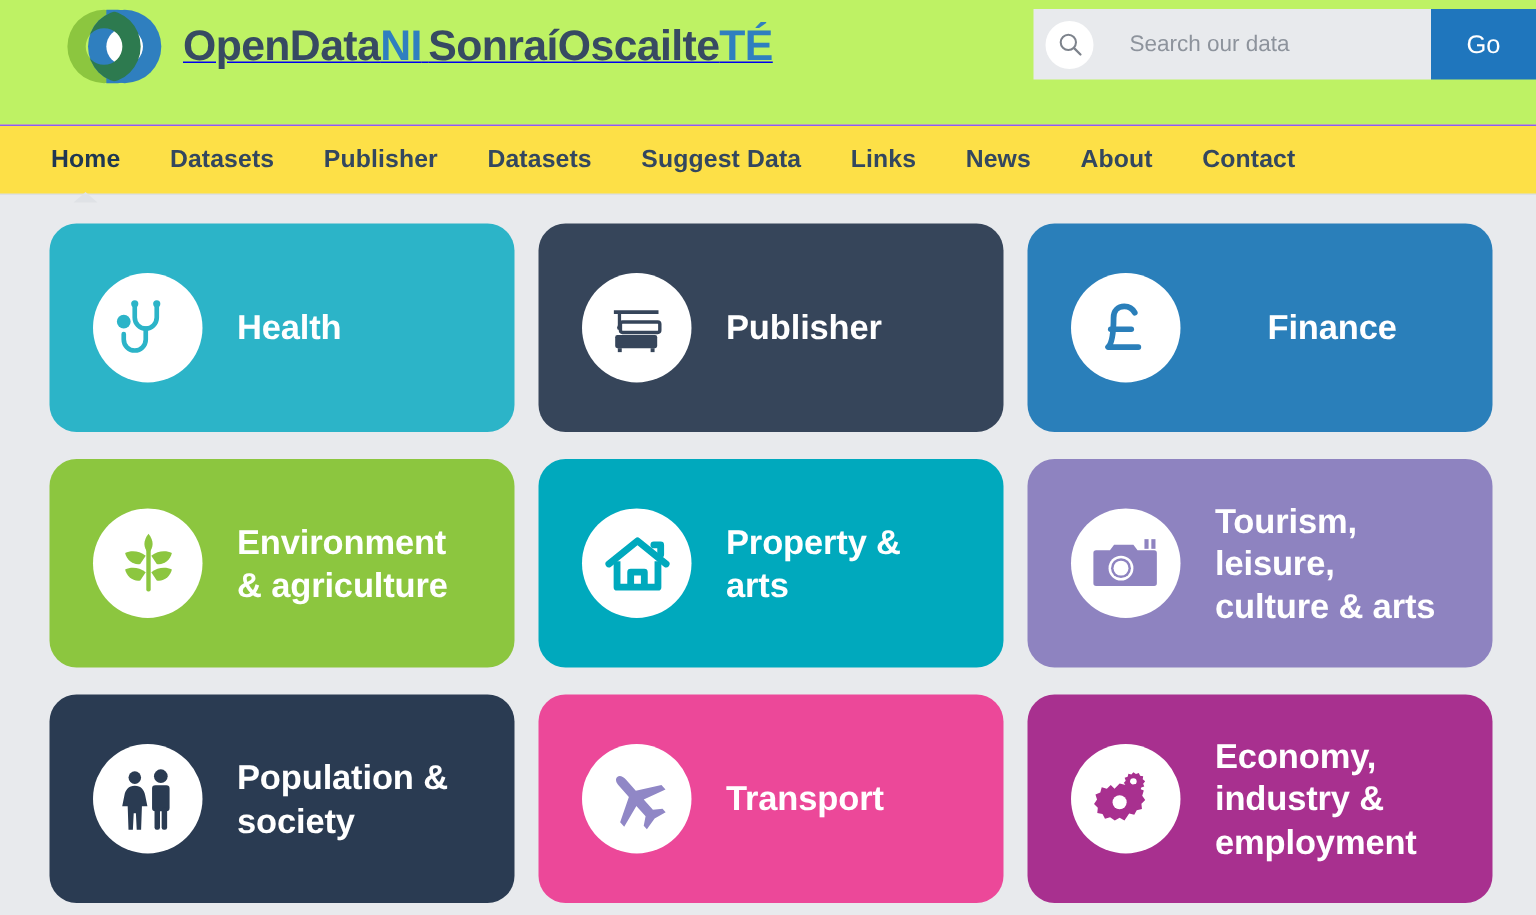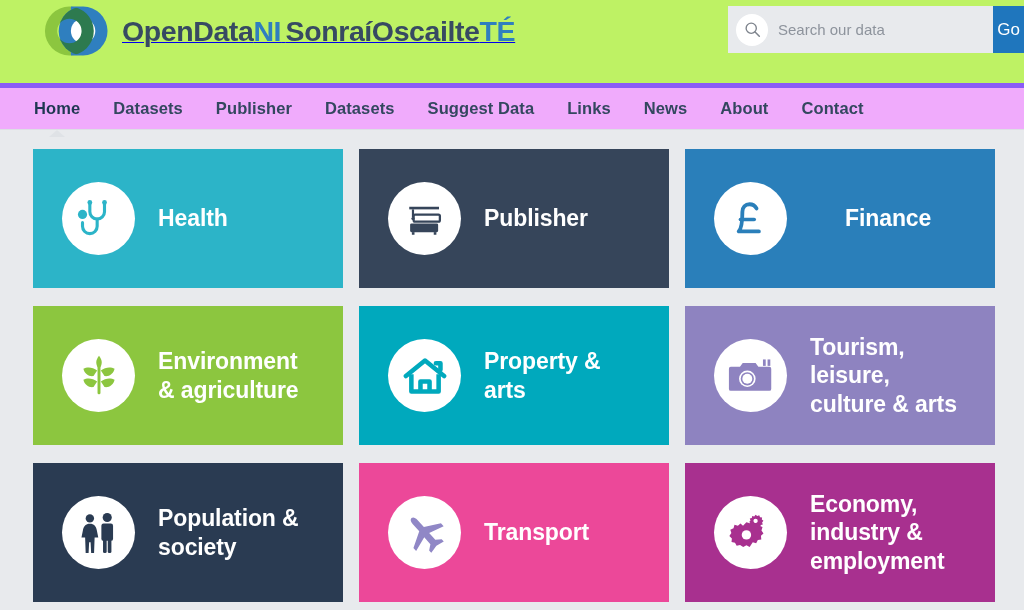--- a/index.html
+++ b/index.html
@@ -82,44 +82,44 @@
     justify-content: center;
     flex: none;
   }
   .search-input {
     border: none;
     outline: none;
     background: transparent;
     font-family: "Liberation Sans", sans-serif;
     font-size: 15px;
     color: #3c4450;
-    margin-left: 10px;
+    margin-left: 24px;
     width: 200px;
     padding: 0;
   }
   .search-input::placeholder { color: #8d939c; opacity: 1; }
   .go-button {
-    width: 31px;
+    width: 70px;
     background: #1f76bd;
     color: #ffffff;
     border: none;
     font-family: "Liberation Sans", sans-serif;
     font-size: 17px;
     cursor: pointer;
     display: flex;
     align-items: center;
     justify-content: center;
   }
 
   
   .nav {
     position: relative;
     height: 47px;
-    background: #f0abfc;
-    border-top: 5px solid #8b5cf6;
+    background: #fde047;
+    border-top: 1px solid #8b5cf6;
     border-bottom: 1px solid #dcdfe4;
     display: flex;
     align-items: center;
     padding-left: 34px;
     box-sizing: border-box;
   }
   .nav-item {
     position: relative;
     font-size: 16.5px;
     font-weight: bold;
@@ -153,20 +153,21 @@
     row-gap: 18px;
   }
   .tile {
     display: flex;
     align-items: center;
     padding-left: 29px;
     box-sizing: border-box;
     cursor: pointer;
     text-decoration: none;
     overflow: hidden;
+    border-radius: 18px;
   }
   .tile-icon {
     width: 73px;
     height: 73px;
     border-radius: 50%;
     background: #ffffff;
     flex: none;
     display: flex;
     align-items: center;
     justify-content: center;

